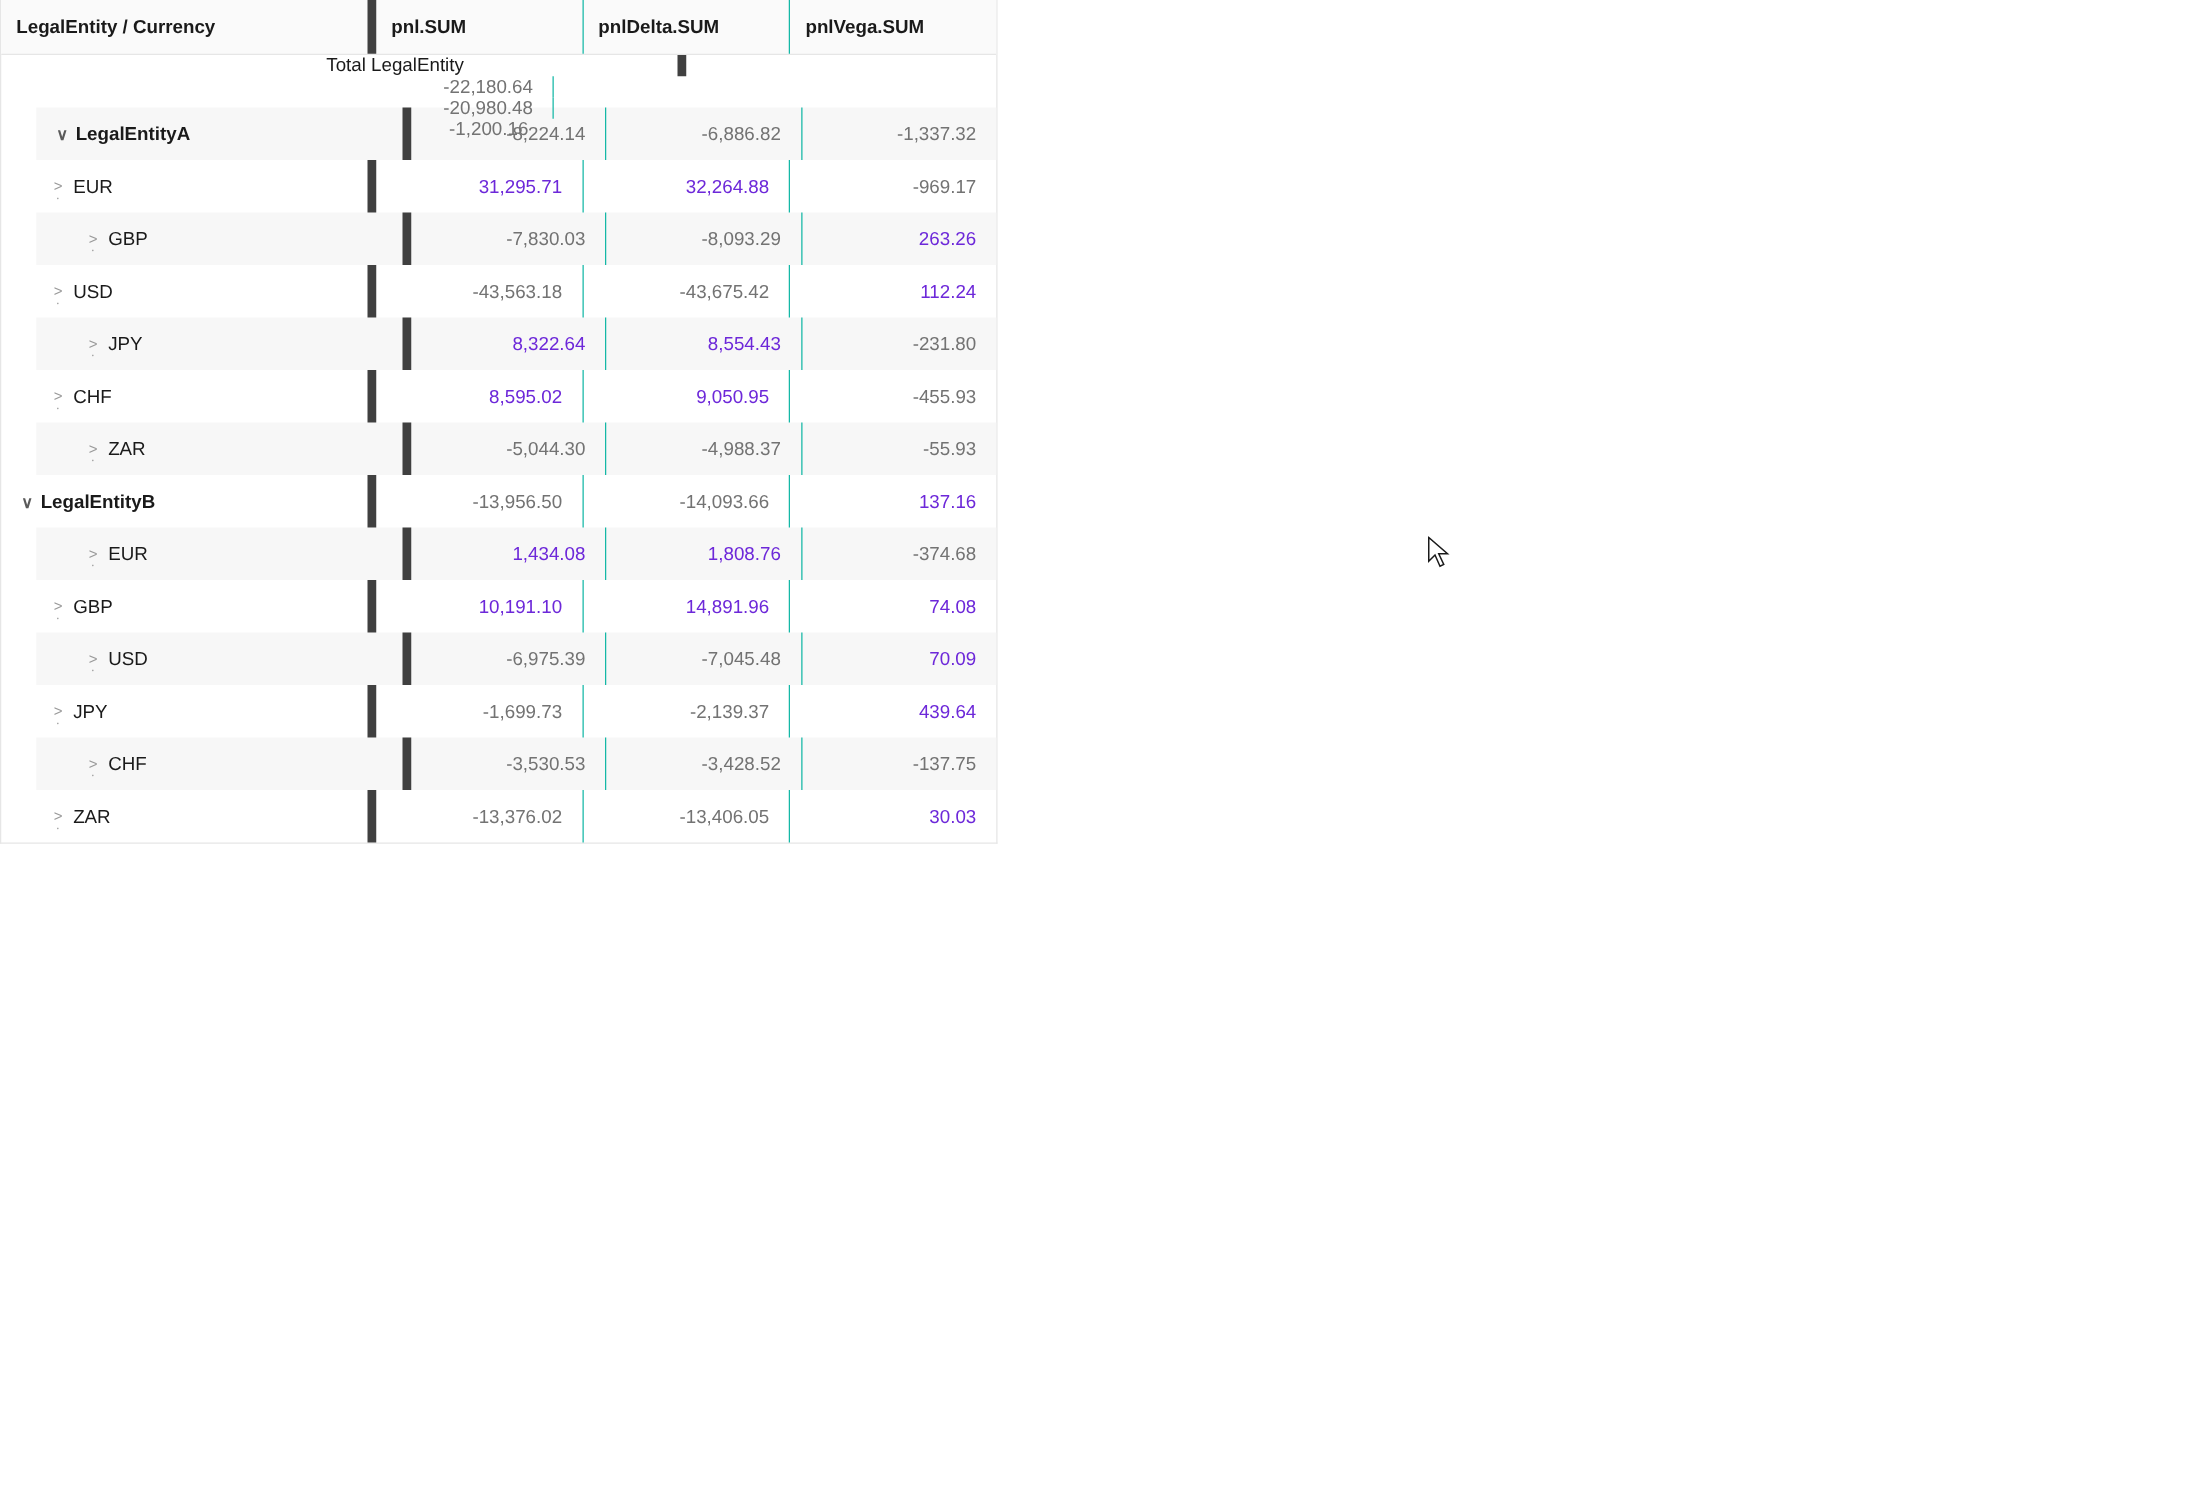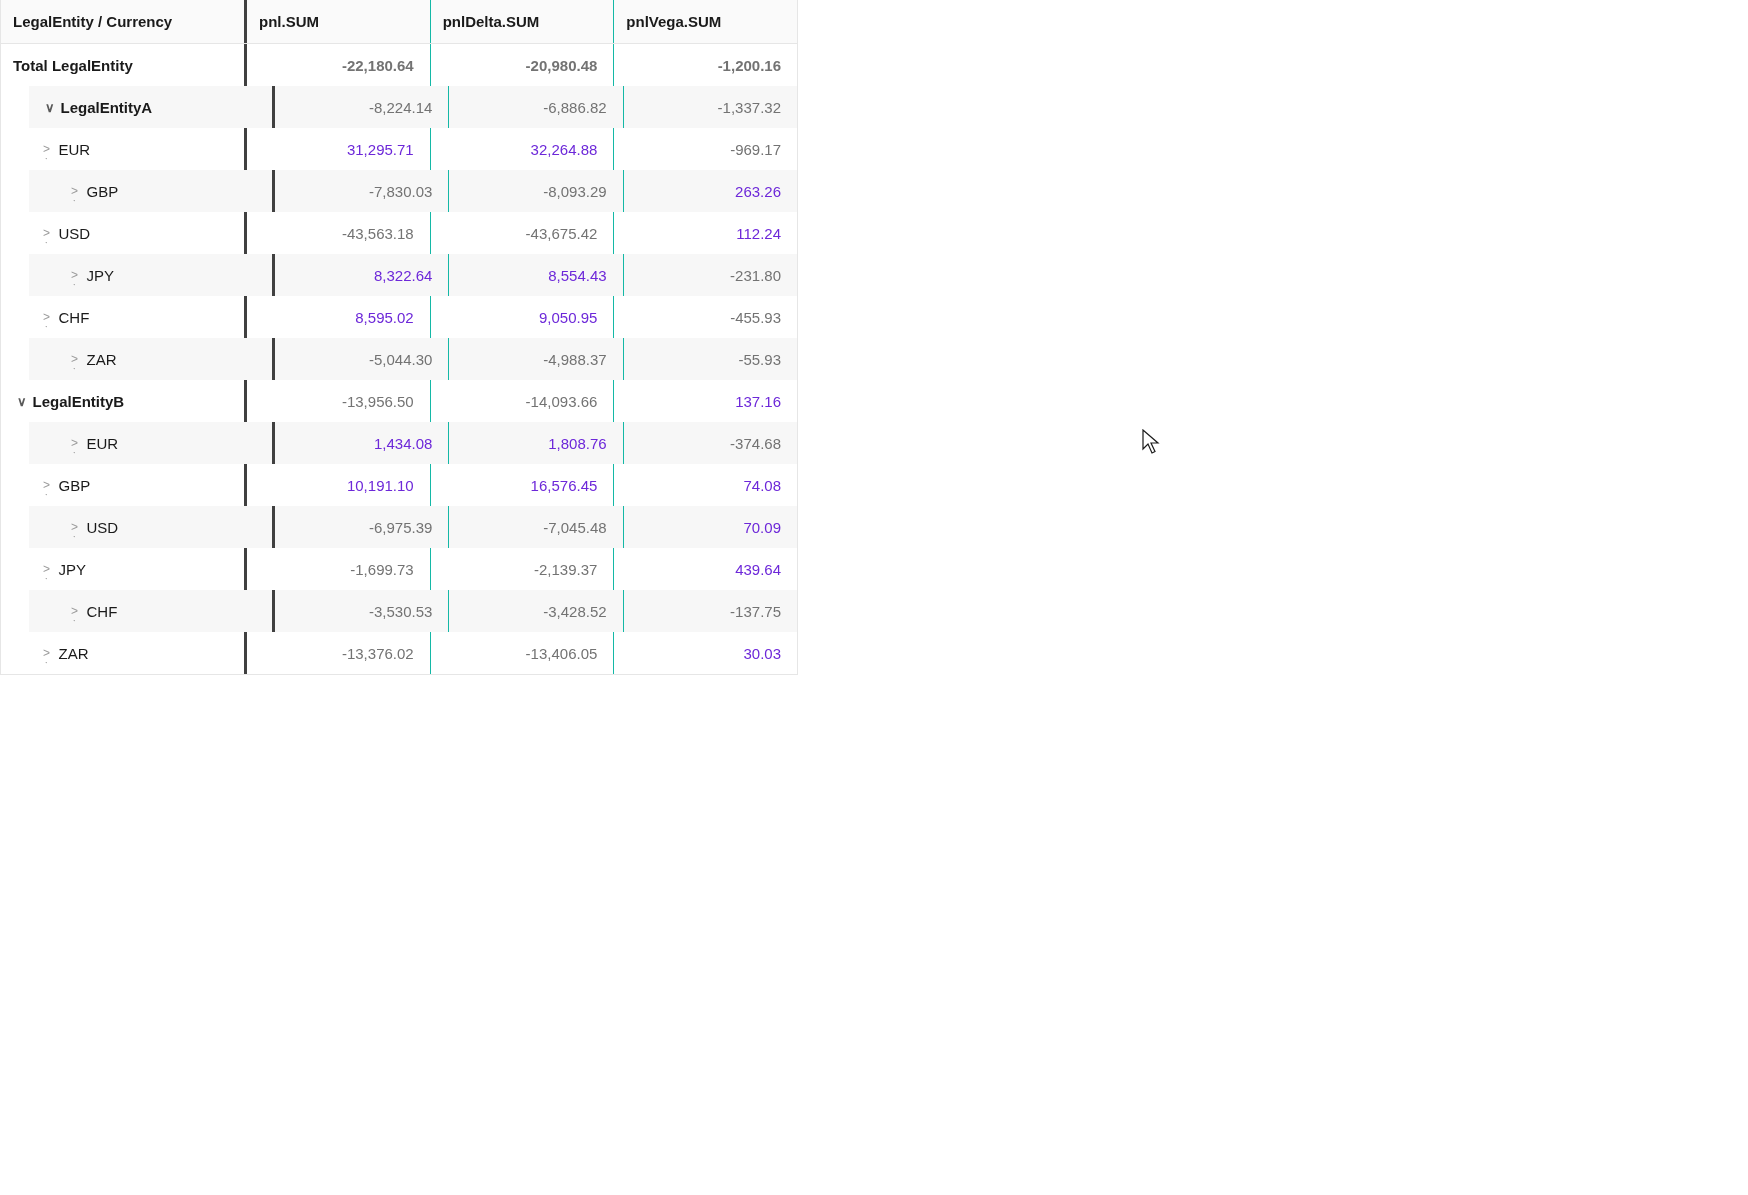--- a/index.html
+++ b/index.html
@@ -23,33 +23,34 @@
       align-items: center;
       height: 42px;
     }
     .row.header {
       background: #fafafa;
       border-bottom: 1px solid #e6e6e6;
       font-weight: 600;
       height: 44px;
     }
     .row.total {
-      font-weight: 700;
+      font-weight: 400;
+      flex-direction: column;
     }
     .row.alt {
       background: #f7f7f7;
       margin-left: 28px;
     }
     .label-col {
-      width: 246px;
+      width: 300px;
       padding-left: 12px;
       display: flex;
       align-items: center;
       gap: 6px;
-      border-right: 3px solid #404040;
+      border-right: 7px solid #404040;
       height: 100%;
     }
     .num-col {
       flex: 1;
       text-align: right;
       padding-right: 16px;
       color: #6d28d9;
       height: 100%;
       display: flex;
       align-items: center;
@@ -195,21 +196,21 @@
         <div class="num-col mid">1,434.08</div>
         <div class="num-col mid">1,808.76</div>
         <div class="num-col neg">-374.68</div>
       </div>
       <div class="row child">
         <div class="label-col">
           <span class="child-icon"></span>
           <span>GBP</span>
         </div>
         <div class="num-col mid">10,191.10</div>
-        <div class="num-col mid">16,576.45</div>
+        <div class="num-col mid">14,891.96</div>
         <div class="num-col">74.08</div>
       </div>
       <div class="row child alt">
         <div class="label-col">
           <span class="child-icon"></span>
           <span>USD</span>
         </div>
         <div class="num-col mid neg">-6,975.39</div>
         <div class="num-col mid neg">-7,045.48</div>
         <div class="num-col">70.09</div>

